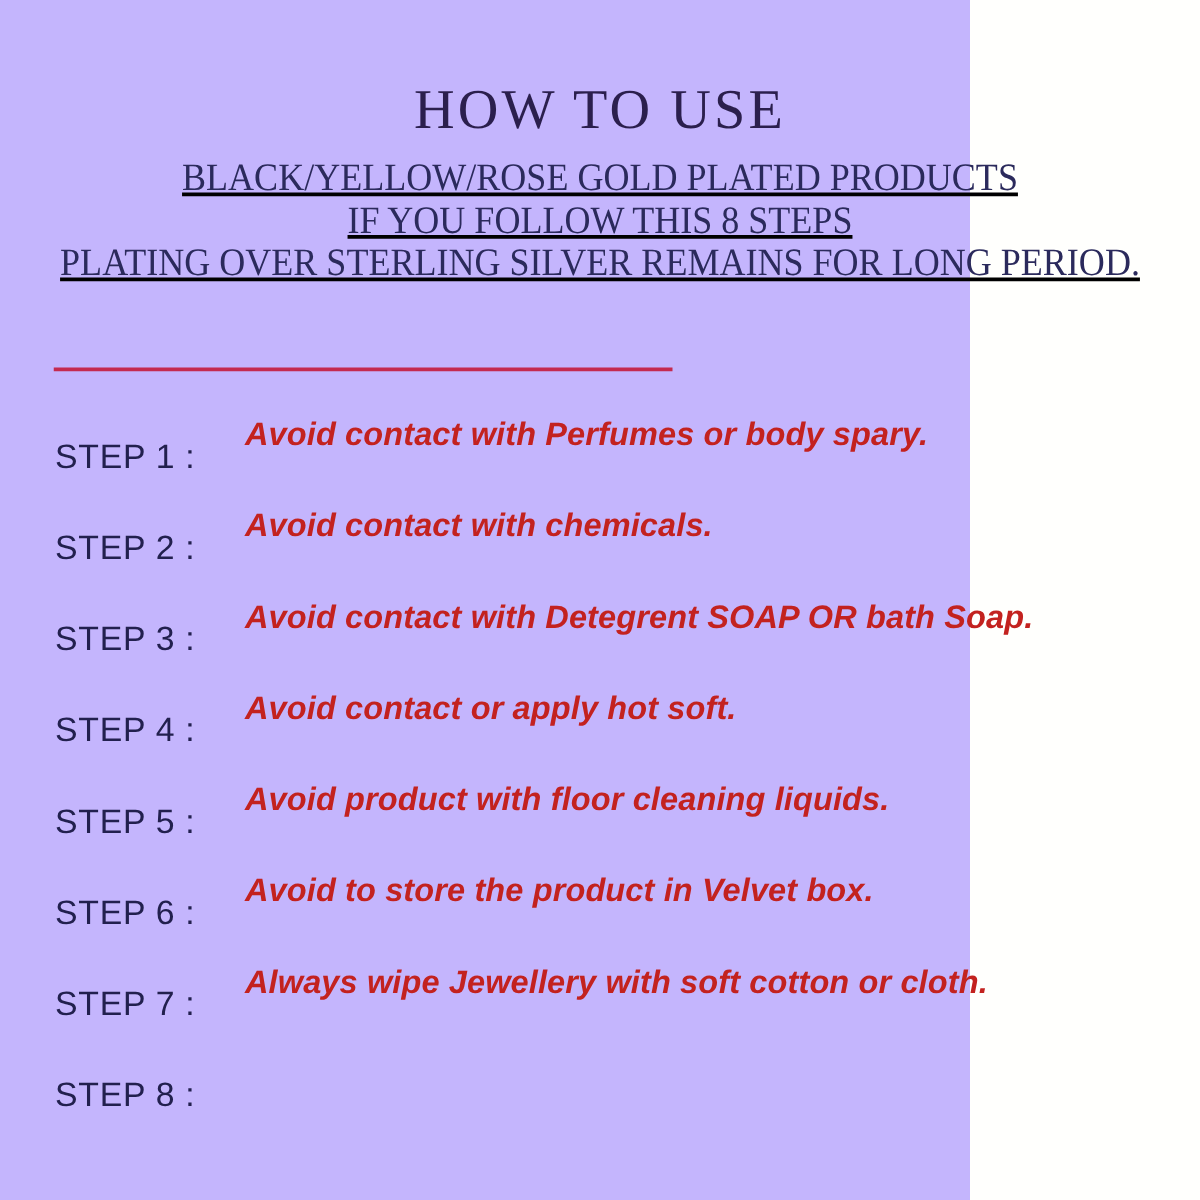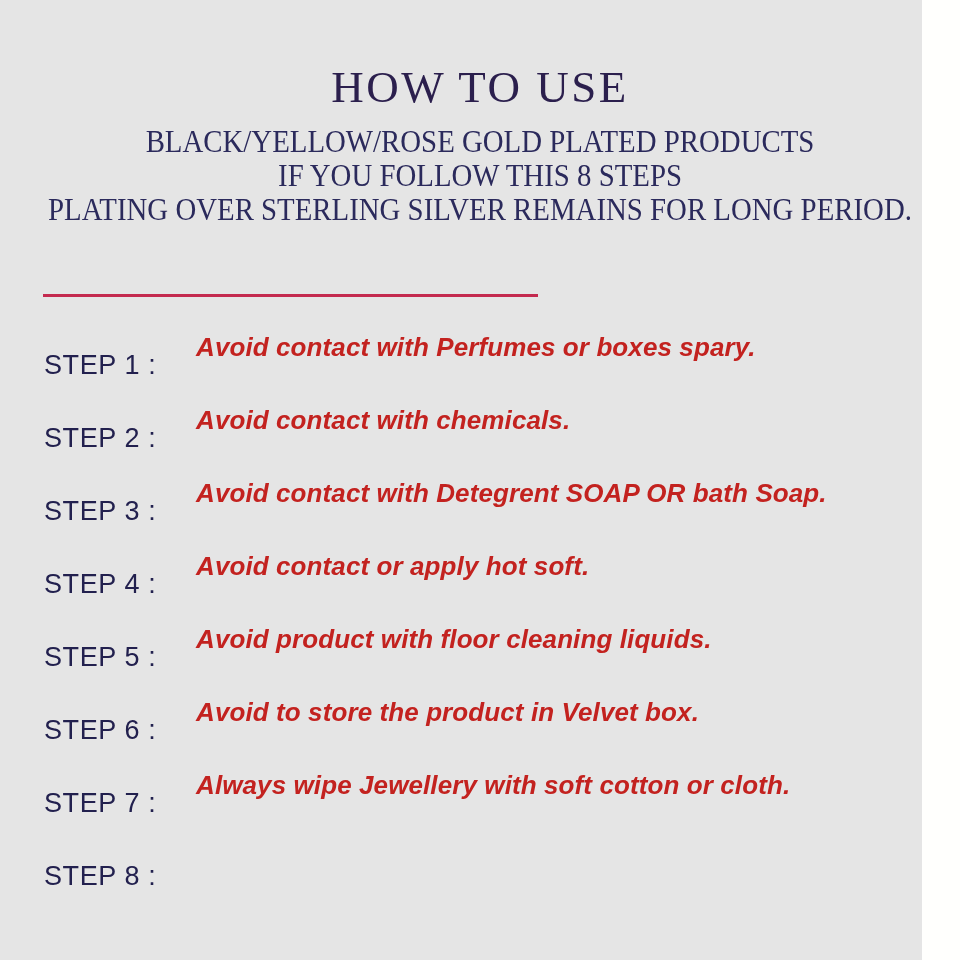--- a/index.html
+++ b/index.html
@@ -9,23 +9,23 @@
   body {
     width: 960px;
     height: 960px;
     background: #fffffd;
     overflow: hidden;
     font-family: "Liberation Sans", sans-serif;
   }
 
   #page {
     position: relative;
-    width: 922px;
+    width: 776px;
     height: 960px;
-    background: #e5e5e5;
+    background: #c4b5fd;
   }
 
   
   .header {
     position: absolute;
     left: 0;
     top: 0;
     width: 960px;
     text-align: center;
   }
@@ -36,20 +36,21 @@
     line-height: 50px;
     letter-spacing: 2.5px;
     color: #2b1f4d;
     margin: 0;
     padding-top: 62px;
     font-weight: 400;
   }
 
   .subtitle-block {
     margin-top: 13px;
+    text-decoration: underline;
   }
 
   .subtitle-line {
     font-family: "Liberation Serif", serif;
     font-size: 31px;
     line-height: 34px;
     color: #2b2a5c;
     transform: scaleX(0.93);
     white-space: nowrap;
     letter-spacing: 0px;
@@ -133,21 +134,21 @@
       <div class="subtitle-line">PLATING OVER STERLING SILVER REMAINS FOR LONG PERIOD.</div>
     </div>
   </div>
 
   <div class="noted-underline"></div>
 
   <div class="steps">
 
     <div class="step-row">
       <span class="step-label">STEP 1 :</span>
-      <span class="step-text">Avoid contact with Perfumes or boxes spary.</span>
+      <span class="step-text">Avoid contact with Perfumes or body spary.</span>
     </div>
 
     <div class="step-row">
       <span class="step-label">STEP 2 :</span>
       <span class="step-text">Avoid contact with chemicals.</span>
     </div>
 
     <div class="step-row">
       <span class="step-label">STEP 3 :</span>
       <span class="step-text">Avoid contact with Detegrent SOAP OR bath Soap.</span>

